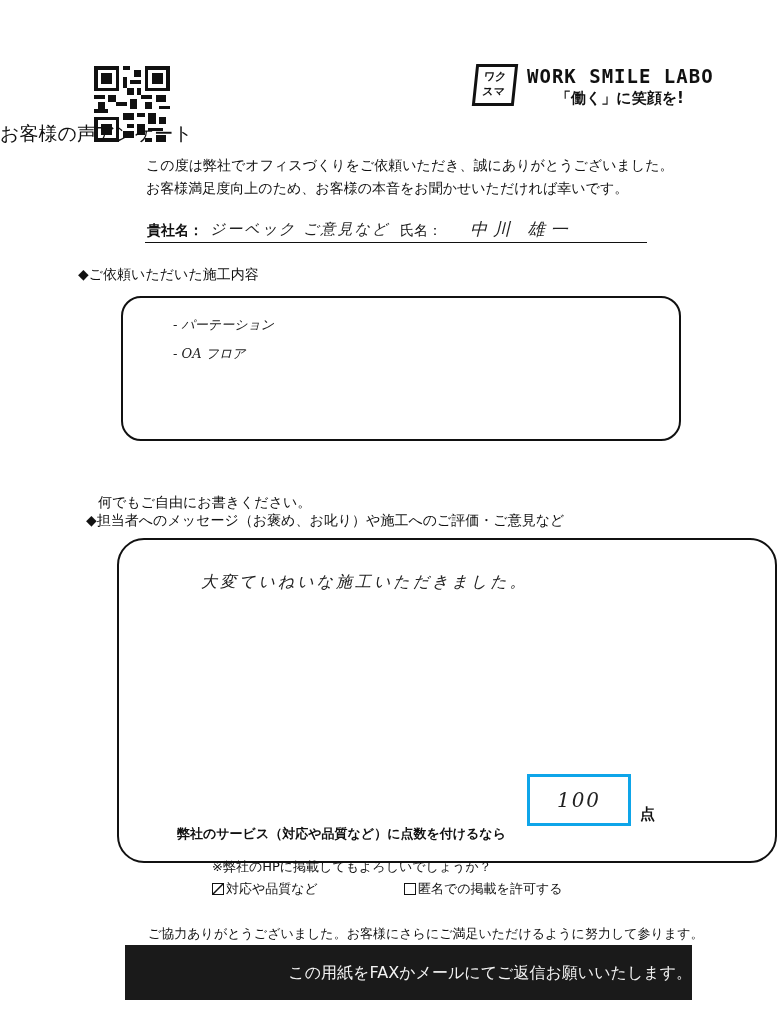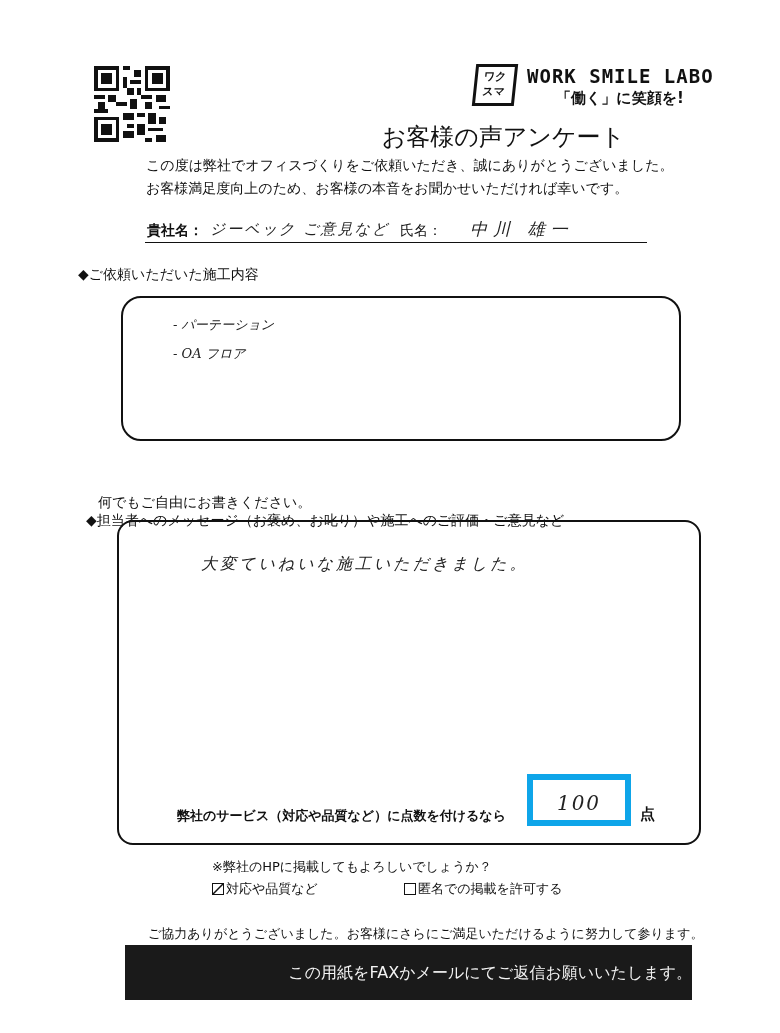--- a/index.html
+++ b/index.html
@@ -11,36 +11,36 @@
   #qr { left: 91px; top: 66px; width: 82px; height: 76px; }
 
   
   #logo-box { left: 474px; top: 64px; width: 42px; height: 42px; border: 3px solid #111;
               box-sizing: border-box; transform: skewX(-6deg); }
   #logo-box span { position: absolute; font-size: 11px; font-weight: bold; line-height: 12px; }
   #logo-title { left: 527px; top: 65px; font-size: 19px; font-weight: bold; letter-spacing: 1px;
                 font-family: "DejaVu Sans Mono", monospace; }
   #logo-sub { left: 556px; top: 89px; font-size: 15px; font-weight: bold; }
 
-  #title { left: 0; width: 625px; text-align: right; top: 121px; font-size: 24px; }
+  #title { left: 0; width: 625px; text-align: left; top: 121px; font-size: 19px; }
   #intro1 { left: 146px; top: 157px; font-size: 14px; }
   #intro2 { left: 146px; top: 180px; font-size: 14px; }
 
   
   #name-line { left: 145px; top: 242px; width: 502px; height: 0; border-top: 1.5px solid #111; }
   .lbl { font-size: 14px; font-family: Liberation Mono, monospace; }
   .hand { font-family: "DejaVu Serif", serif; font-style: italic; color: #222; }
 
   .section-h { font-size: 14px; }
 
   .rbox { border: 2px solid #111; border-radius: 34px; box-sizing: border-box; }
   #box1 { left: 121px; top: 296px; width: 560px; height: 145px; border-radius: 20px; }
-  #box2 { left: 117px; top: 520px; width: 584px; height: 325px; border-radius: 16px; }
+  #box2 { left: 117px; top: 538px; width: 660px; height: 325px; border-radius: 27px; }
 
-  #score-box { left: 527px; top: 774px; width: 104px; height: 52px; border: 6px solid #0ea5e9; box-sizing: border-box; }
+  #score-box { left: 527px; top: 774px; width: 104px; height: 52px; border: 3px solid #0ea5e9; box-sizing: border-box; }
 
   #dark-bar { left: 125px; top: 945px; width: 567px; height: 55px; background: #1a1a1a; }
   #dark-bar span { display: block; text-align: right; color: #f4f4f4; font-size: 16px; line-height: 55px; }
 </style>
 </head>
 <body>
 
 <svg id="qr" class="abs" viewBox="0 0 21 21" shape-rendering="crispEdges">
   <rect x="0" y="0" width="21" height="21" fill="#fff"></rect>
   <g fill="#111">

